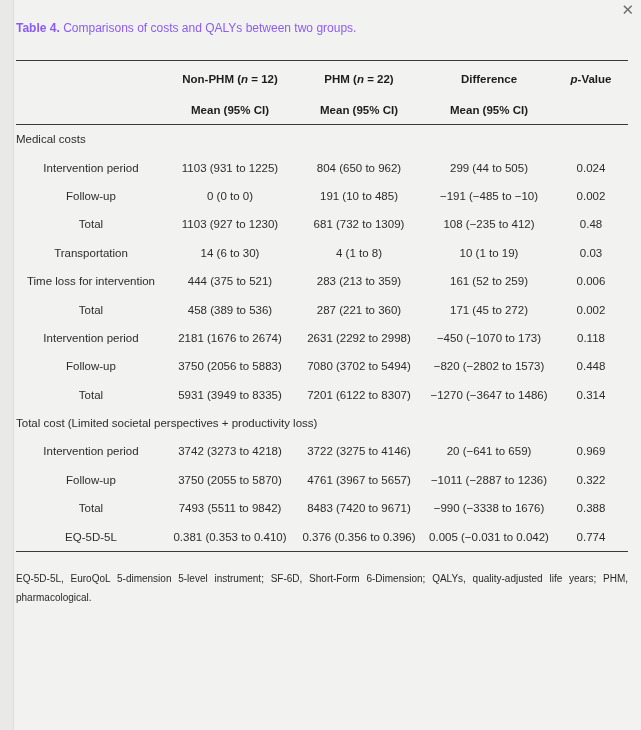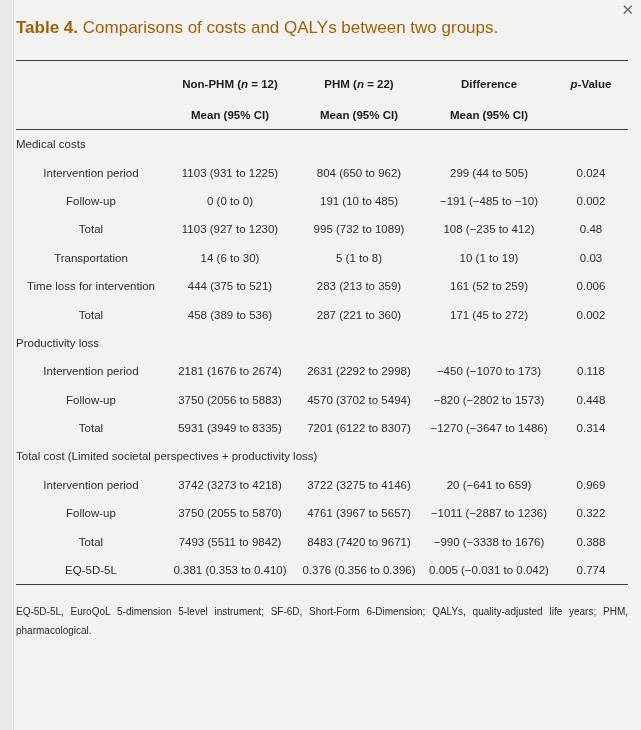--- a/index.html
+++ b/index.html
@@ -10,34 +10,34 @@
   }
   .left-strip {
     position:absolute; left:0; top:0; width:13px; height:730px;
     background:#e9e9e7; border-right:1px solid #dedddb;
   }
   .close-btn {
     position:absolute; top:2px; right:7px;
     font-size:15px; line-height:1; color:#6e6e6e; cursor:pointer;
   }
   .content { position:absolute; left:16px; top:0; width:612px; }
-  .caption { margin:20px 0 0 0; font-size:17px; line-height:16px; color:#a16207; }
+  .caption { margin:20px 0 0 0; font-size:12px; line-height:16px; color:#8b5cf6; }
   .caption b { font-weight:bold; }
 
   table {
     border-collapse:collapse; table-layout:fixed; width:612px; margin-top:24px;
     border-top:1.5px solid #3b3b3b; border-bottom:1.5px solid #3b3b3b;
   }
   col.w1{width:150px} col.w2{width:128px} col.w3{width:130px} col.w4{width:130px} col.w5{width:74px}
   thead { border-bottom:1px solid #3b3b3b; }
   thead th {
     font-size:11.5px; font-weight:bold; color:#1d1d1d;
     text-align:center; padding:0; white-space:nowrap;
   }
-  thead tr.h1 th { height:35px; vertical-align:middle; padding-top:5px; }
+  thead tr.h1 th { height:35px; vertical-align:middle; }
   thead tr.h2 th { height:28px; vertical-align:middle; }
   tbody td {
     font-size:11.5px; color:#2d2d2d; text-align:center;
     height:28.4px; padding:0; white-space:nowrap; vertical-align:middle;
   }
   tbody tr.section td { text-align:left; }
   tbody tr.rule-above td { border-top:1px solid #3b3b3b; }
   .it { font-style:italic; }
 
   .footnote {
@@ -93,59 +93,56 @@
       <tr>
         <td>Follow-up</td>
         <td>0 (0 to 0)</td>
         <td>191 (10 to 485)</td>
         <td>−191 (−485 to −10)</td>
         <td>0.002</td>
       </tr>
       <tr>
         <td>Total</td>
         <td>1103 (927 to 1230)</td>
-        <td>995 (732 to 1089)</td>
+        <td>681 (732 to 1309)</td>
         <td>108 (−235 to 412)</td>
         <td>0.48</td>
       </tr>
       <tr>
         <td>Transportation</td>
         <td>14 (6 to 30)</td>
-        <td>5 (1 to 8)</td>
+        <td>4 (1 to 8)</td>
         <td>10 (1 to 19)</td>
         <td>0.03</td>
       </tr>
       <tr>
         <td>Time loss for intervention</td>
         <td>444 (375 to 521)</td>
         <td>283 (213 to 359)</td>
         <td>161 (52 to 259)</td>
         <td>0.006</td>
       </tr>
       <tr>
         <td>Total</td>
         <td>458 (389 to 536)</td>
         <td>287 (221 to 360)</td>
         <td>171 (45 to 272)</td>
         <td>0.002</td>
       </tr>
-      <tr class="section">
-          <td colspan="5">Productivity loss</td>
-        </tr>
       <tr>
         <td>Intervention period</td>
         <td>2181 (1676 to 2674)</td>
         <td>2631 (2292 to 2998)</td>
         <td>−450 (−1070 to 173)</td>
         <td>0.118</td>
       </tr>
       <tr>
         <td>Follow-up</td>
         <td>3750 (2056 to 5883)</td>
-        <td>4570 (3702 to 5494)</td>
+        <td>7080 (3702 to 5494)</td>
         <td>−820 (−2802 to 1573)</td>
         <td>0.448</td>
       </tr>
       <tr>
         <td>Total</td>
         <td>5931 (3949 to 8335)</td>
         <td>7201 (6122 to 8307)</td>
         <td>−1270 (−3647 to 1486)</td>
         <td>0.314</td>
       </tr>

